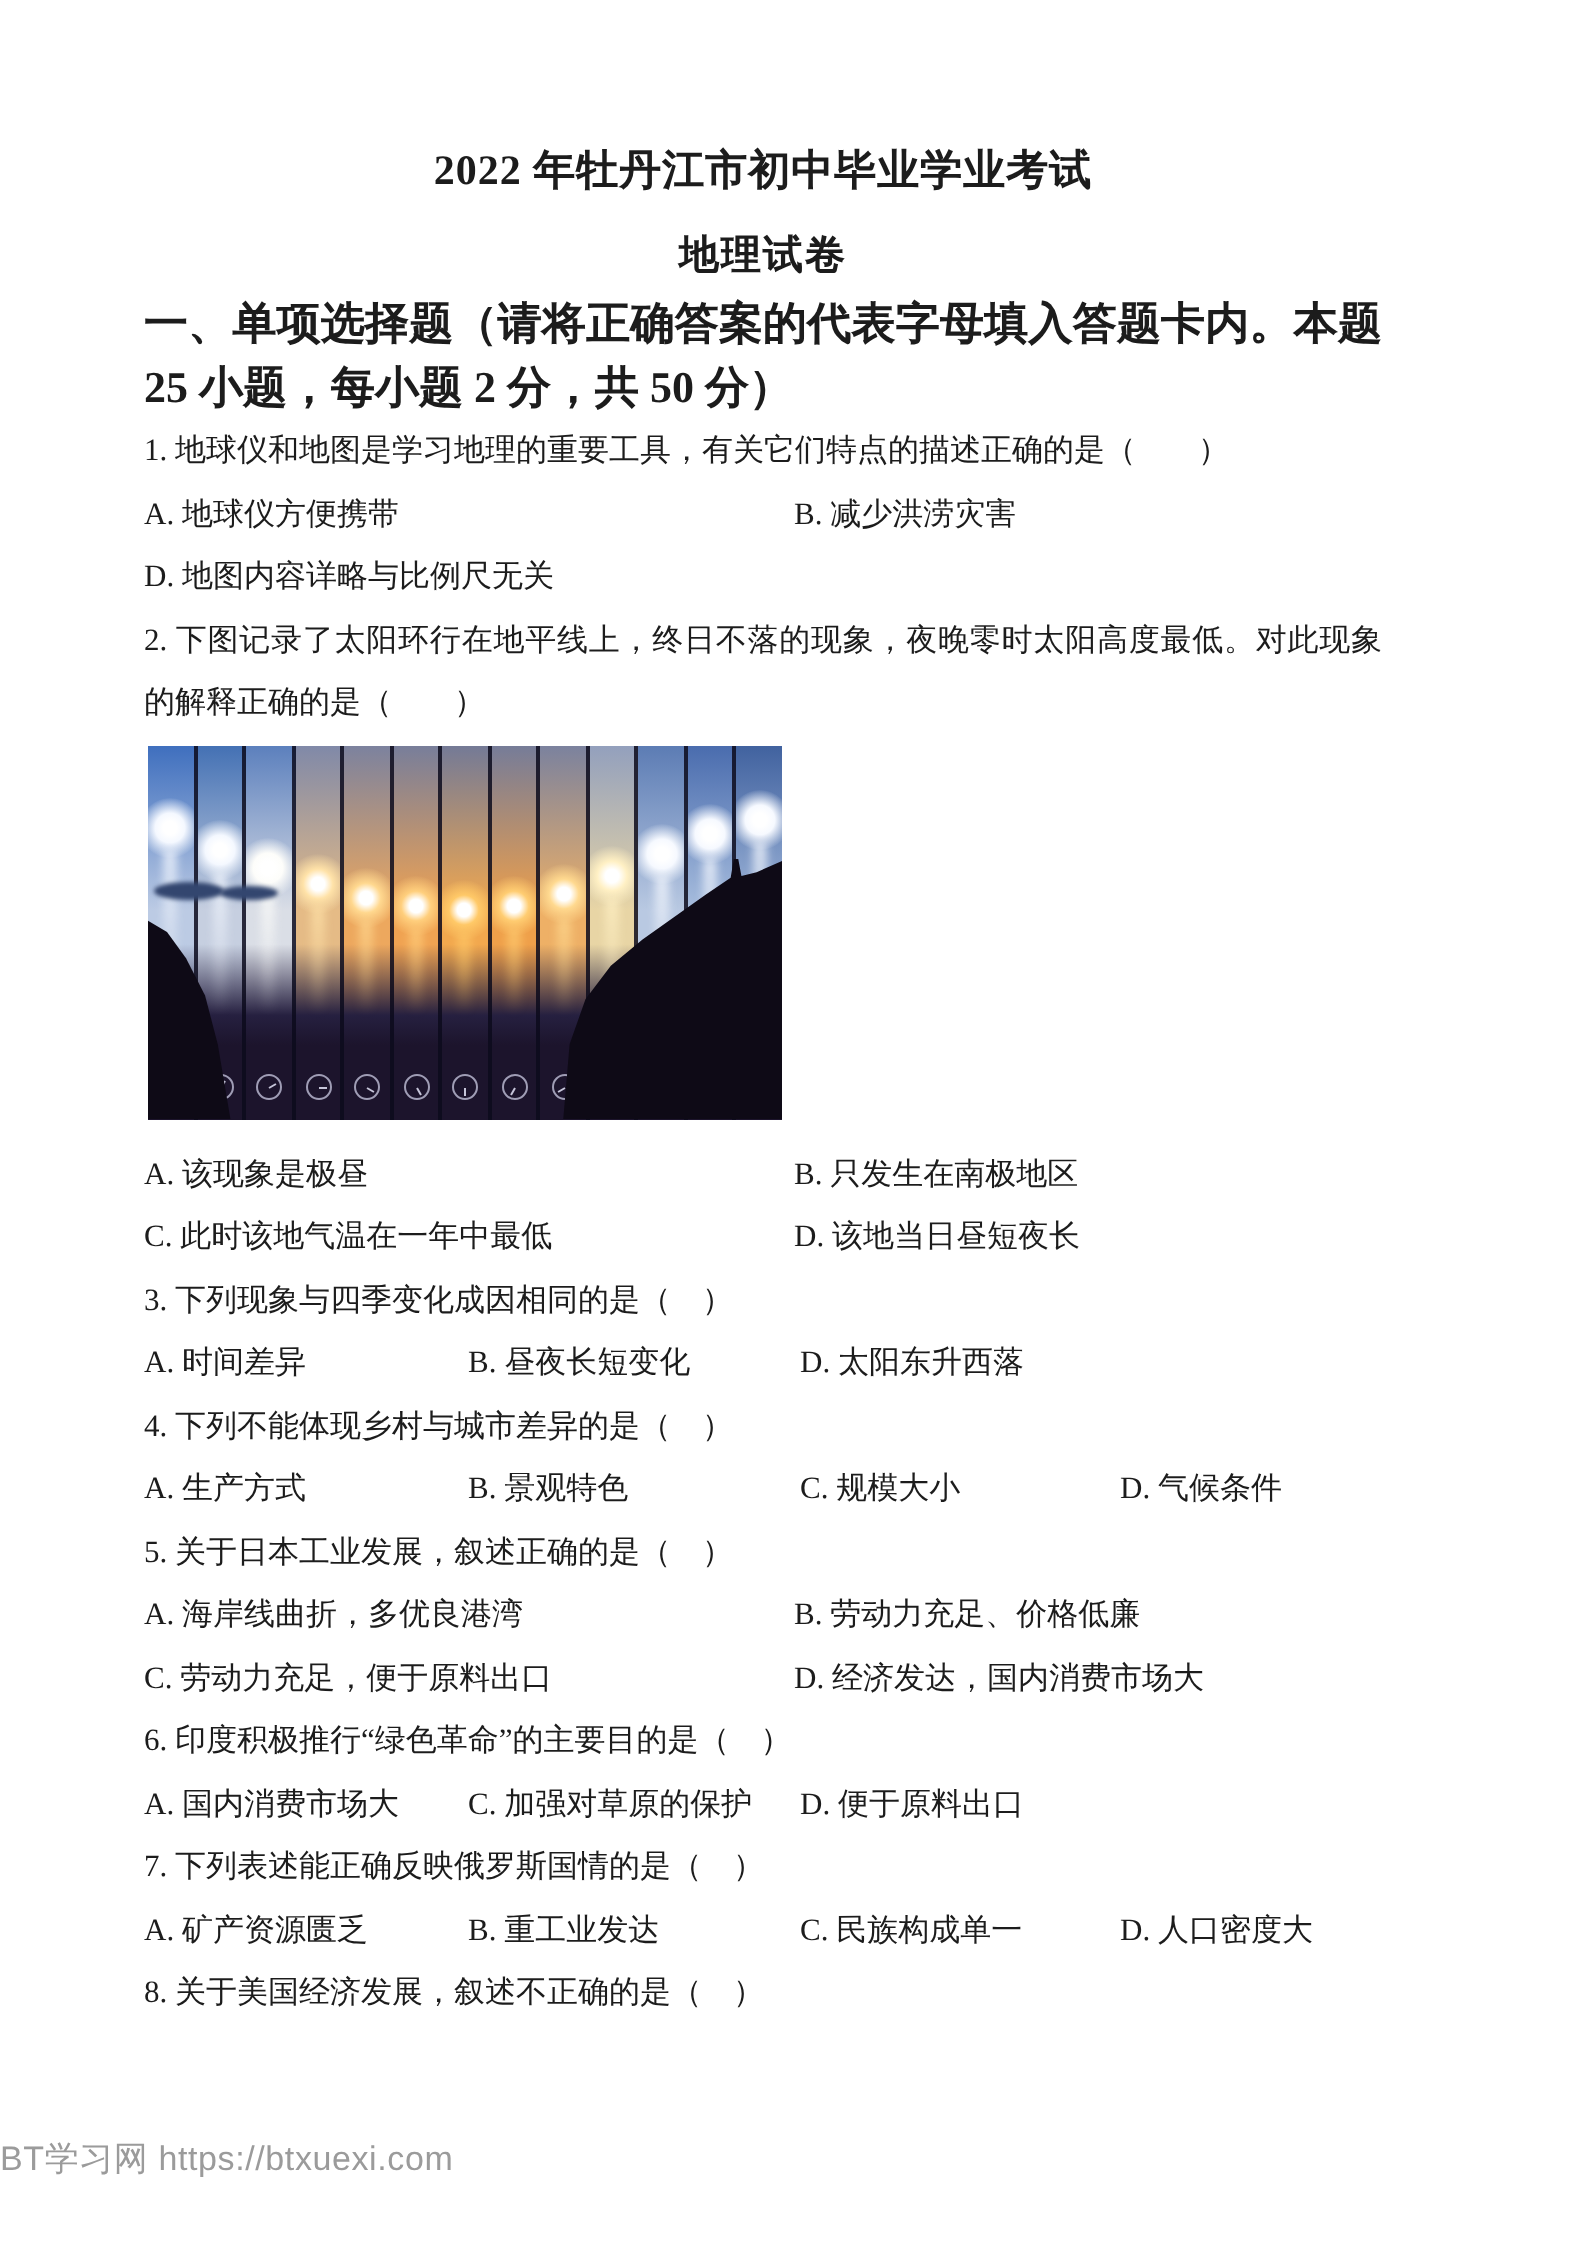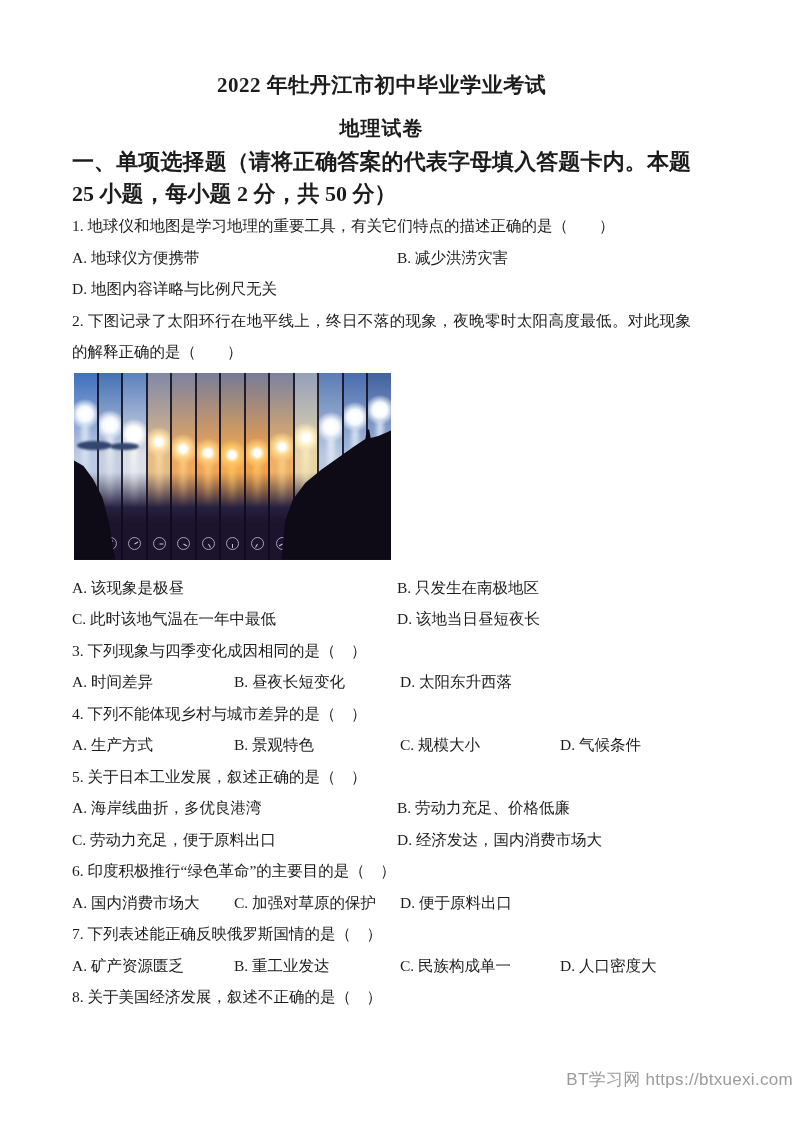--- a/index.html
+++ b/index.html
@@ -76,21 +76,21 @@
   .cliff-right{
     background:#0e0a16;
     clip-path:polygon(100% 31%,96% 34%,93.6% 35%,93.1% 30.5%,92.4% 30.5%,91.9% 35.5%,88% 40%,83% 46%,78% 52%,73% 59%,69% 68%,66.5% 80%,65.5% 100%,100% 100%);
   }
   .island{position:absolute;z-index:1;background:#33466f;border-radius:50%;filter:blur(1px);}
   .island.i1{left:1%;top:36.5%;width:11%;height:5%;}
   .island.i2{left:11.5%;top:37.5%;width:9%;height:4%;}
 
   .footer{
     position:absolute;left:0;right:0;top:1068px;
-    text-align:right;
+    text-align:left;
     font-family:"Liberation Sans","DejaVu Sans",sans-serif;
     font-size:17px;color:#9b9b9b;letter-spacing:.3px;
   }
 </style>
 </head>
 <body>
 
 <div class="page">
   <div class="content">
 

